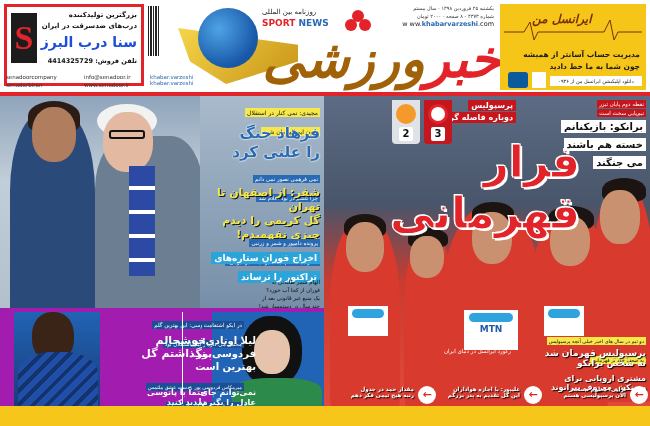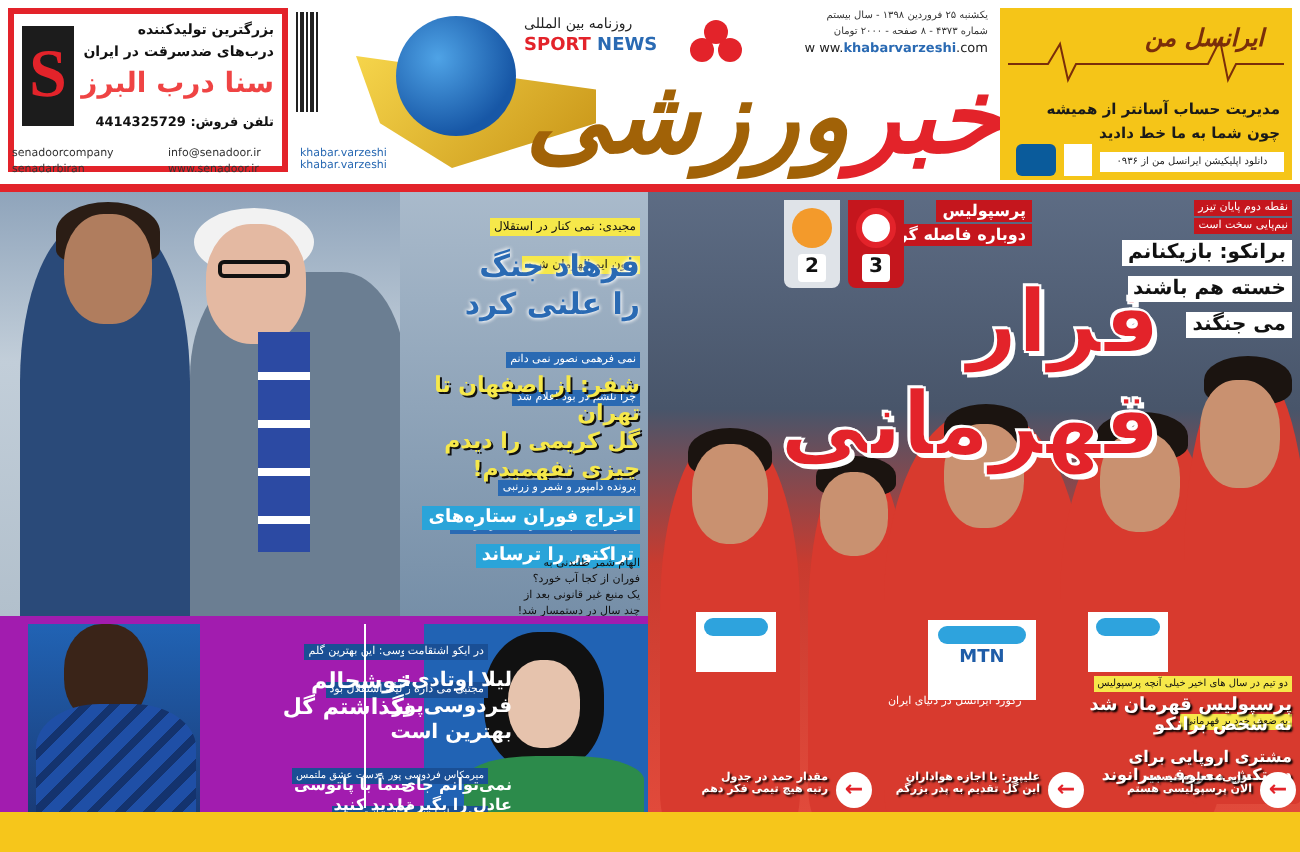--- a/index.html
+++ b/index.html
@@ -5,41 +5,41 @@
 *{box-sizing:border-box;margin:0;padding:0}
 body{width:650px;height:426px;overflow:hidden;background:#fff;font-family:"DejaVu Sans",sans-serif;position:relative}
 .abs{position:absolute}
 
 #masthead{left:0;top:0;width:650px;height:96px;background:#fff}
 #ad-left{left:4px;top:4px;width:140px;height:82px;border:3px solid #e3232a;background:#fff}
 #ad-left .logo-box{left:4px;top:6px;width:26px;height:50px;background:#1c1c1c}
 #ad-left .logo-s{left:4px;top:6px;width:26px;height:50px;color:#e3232a;font-size:34px;font-weight:bold;text-align:center;line-height:50px;font-family:"Liberation Serif",serif}
 #ad-left .t1{right:4px;top:4px;font-size:7px;font-weight:bold;color:#111;direction:rtl}
 #ad-left .t2{right:4px;top:15px;font-size:7px;font-weight:bold;color:#111;direction:rtl}
-#ad-left .t3{right:4px;top:27px;font-size:14px;font-weight:bold;color:#ef4444;direction:rtl}
+#ad-left .t3{right:4px;top:27px;font-size:14px;font-weight:bold;color:#1d4ed8;direction:rtl}
 #ad-left .t4{right:4px;top:50px;font-size:6.5px;font-weight:bold;color:#111;direction:rtl}
 #ad-left-foot{left:4px;top:74px;width:140px;height:20px;font-size:5.5px;color:#333}
 #ad-left-foot span{position:absolute}
 .barcode{left:148px;top:6px;width:12px;height:50px;background:repeating-linear-gradient(90deg,#222 0 1px,#fff 1px 2px,#222 2px 4px,#fff 4px 5px)}
 .social{left:150px;top:74px;font-size:5.5px;color:#2a6ab3}
 .globe{left:198px;top:8px;width:60px;height:60px;border-radius:50%;background:radial-gradient(circle at 35% 35%,#4fa3e6,#1757a6 70%)}
 .swoosh{left:178px;top:28px;width:120px;height:56px;background:linear-gradient(135deg,#f6d54b,#c79316);clip-path:polygon(0 0,100% 30%,100% 60%,40% 100%,10% 60%)}
 .sportnews-fa{left:262px;top:8px;font-size:7px;color:#222;direction:rtl}
 .sportnews-en{left:262px;top:18px;font-size:9px;font-weight:bold;color:#e3232a}
 .sportnews-en b{color:#2a6ab3}
 .dots{left:345px;top:10px;width:26px;height:22px}
 .dots i{position:absolute;width:12px;height:12px;border-radius:50%;background:#e3232a}
 .brand{left:262px;top:28px;width:240px;height:62px;font-size:52px;font-weight:bold;color:#e3232a;direction:rtl;text-align:center;line-height:62px;font-style:italic;letter-spacing:-2px}
 .brand .blue{color:#a16207}
 .dateline{left:402px;top:4px;width:92px;font-size:5px;color:#333;direction:rtl;text-align:right;line-height:8px}
 .url{left:402px;top:20px;width:92px;font-size:6.5px;color:#222;text-align:right}
 .url b{color:#2a6ab3}
 #ad-right{left:500px;top:4px;width:146px;height:86px;background:#f5c518}
 #ad-right .wave{left:4px;top:14px;width:138px;height:24px}
-#ad-right .title{left:42px;top:8px;width:90px;font-size:12px;font-weight:bold;color:#7a2e0a;text-align:right;direction:rtl;font-style:italic}
+#ad-right .title{left:32px;top:8px;width:90px;font-size:12px;font-weight:bold;color:#7a2e0a;text-align:left;direction:rtl;font-style:italic}
 #ad-right .l1{right:6px;top:46px;font-size:7.5px;font-weight:bold;color:#1a1a1a;direction:rtl}
 #ad-right .l2{right:6px;top:58px;font-size:7.5px;font-weight:bold;color:#1a1a1a;direction:rtl}
 #ad-right .dl{right:4px;top:72px;width:92px;height:10px;background:#fff;font-size:5px;color:#222;direction:rtl;text-align:center;line-height:10px}
 #ad-right .mtn{left:8px;top:68px;width:20px;height:16px;background:#0a5b9b;border-radius:3px}
 #ad-right .app{left:32px;top:68px;width:14px;height:16px;background:#fff}
 .redbar{left:0;top:92px;width:650px;height:4px;background:#e3232a}
 
 #photo-left{left:0;top:96px;width:200px;height:212px;background:linear-gradient(180deg,#8fa4bb 0%,#c2ced9 40%,#b2c0cc 100%);overflow:hidden}
 .man1{left:10px;top:15px;width:85px;height:200px;background:#2a4a79;border-radius:40% 40% 0 0}
 .man1 .head{position:absolute;left:22px;top:-4px;width:44px;height:55px;border-radius:45%;background:#b07d5e}

